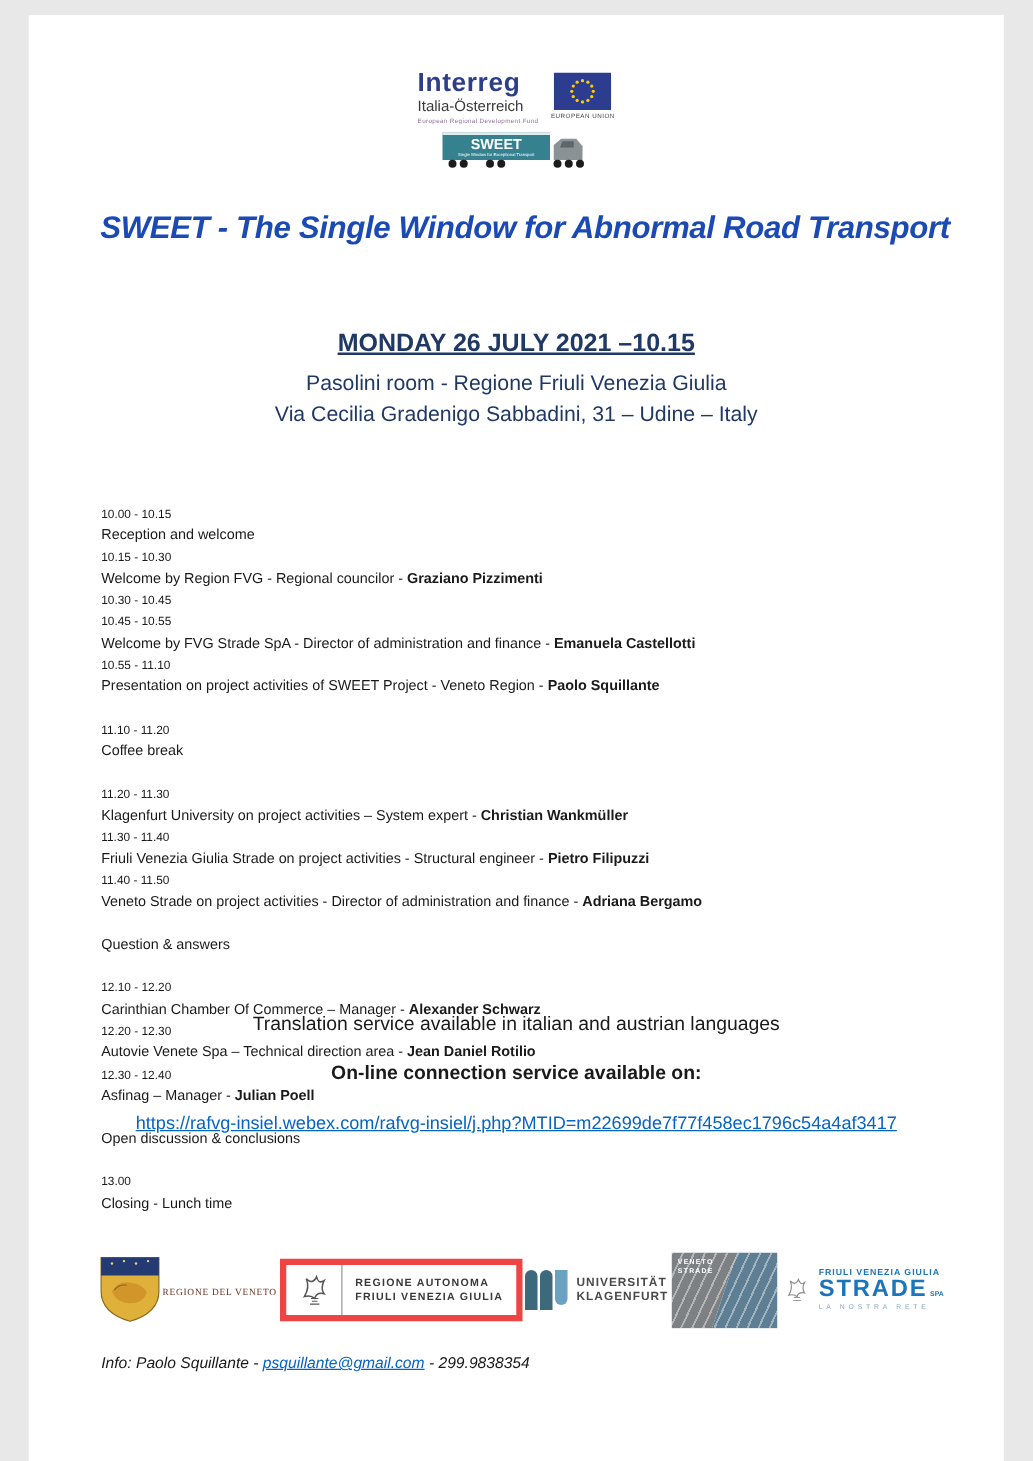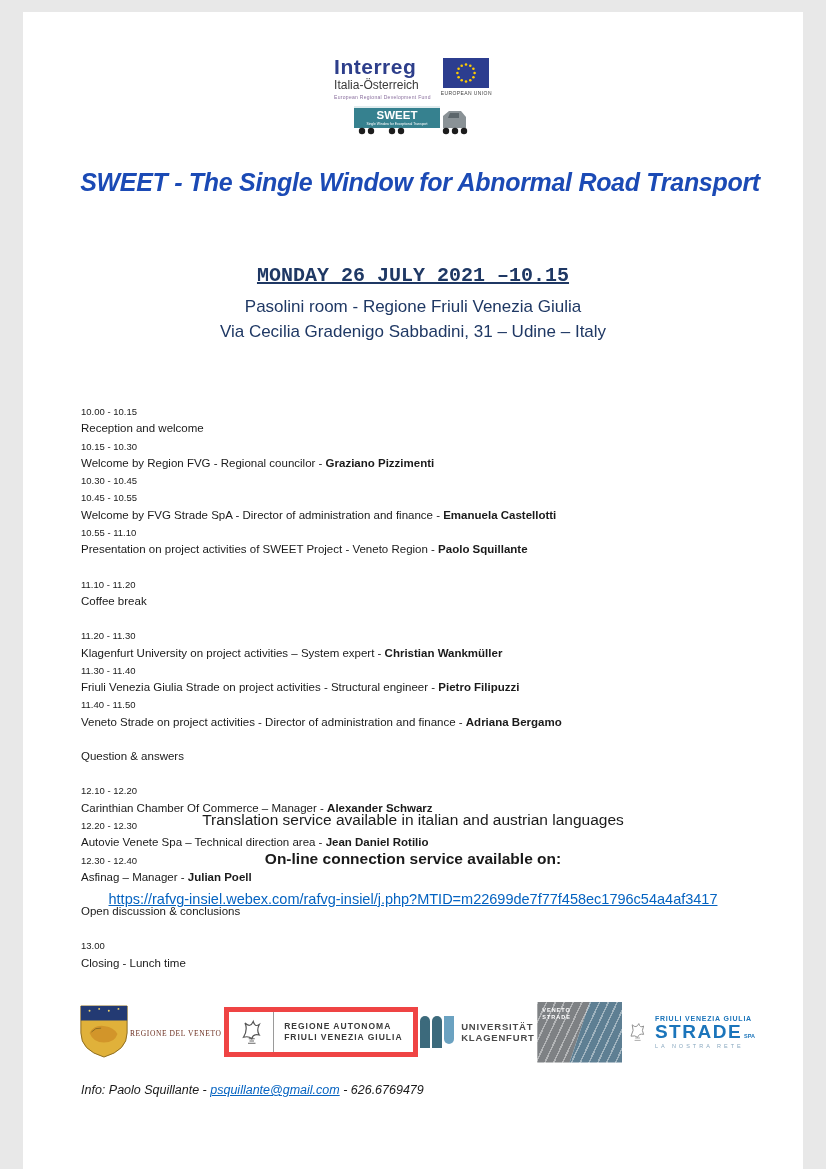--- a/index.html
+++ b/index.html
@@ -18,21 +18,21 @@
   .eu-flag-wrap{display:flex; flex-direction:column; align-items:center; margin-top:2px;}
   .eu-label{font-size:5px; color:#444; margin-top:2px; letter-spacing:.4px;}
   .truck{margin-top:4px;}
   
   .title{
     position:absolute; top:156px; left:14px; right:0; text-align:center;
     font-size:25px; font-weight:bold; font-style:italic; color:#1b4ab5; letter-spacing:-.3px;
   }
   
   .event{position:absolute; top:252px; left:0; right:0; text-align:center; color:#1f3864;}
-  .event-date{font-size:20px; font-weight:bold; text-decoration:underline; margin-bottom:7px;font-family:Liberation Mono, monospace;}
+  .event-date{font-size:20px; font-weight:bold; text-decoration:underline; margin-bottom:7px;}
   .event-venue{font-size:17px; line-height:25px;}
   
   .schedule{position:absolute; top:391px; left:58px; right:36px;}
   .sched-section{margin-bottom:17px;}
   .sched-row{display:flex; align-items:baseline; line-height:17.3px;flex-direction:column;}
   .sched-time{width:102px; flex-shrink:0; font-size:9.5px; color:#1a1a1a;}
   .sched-desc{font-size:11.5px; color:#1a1a1a; white-space:nowrap;}
   .sched-desc b{font-weight:bold;}
   
   .notes{position:absolute; top:799px; left:0; right:0; text-align:center;}
@@ -283,16 +283,16 @@
         <span class="fvgs-mainrow">
           <span class="fvgs-main">STRADE</span>
           <span class="fvgs-spa">SPA</span>
         </span>
         <span class="fvgs-tag">LA NOSTRA RETE</span>
       </div>
     </div>
   </div>
 
   <div class="info">
-    <span>Info: Paolo Squillante - </span><a href="#">psquillante@gmail.com</a><span> - 626.6769479</span>
+    <span>Info: Paolo Squillante - </span><a href="#">psquillante@gmail.com</a><span> - 299.9838354</span>
   </div>
 
 </div>
 
 </body></html>

